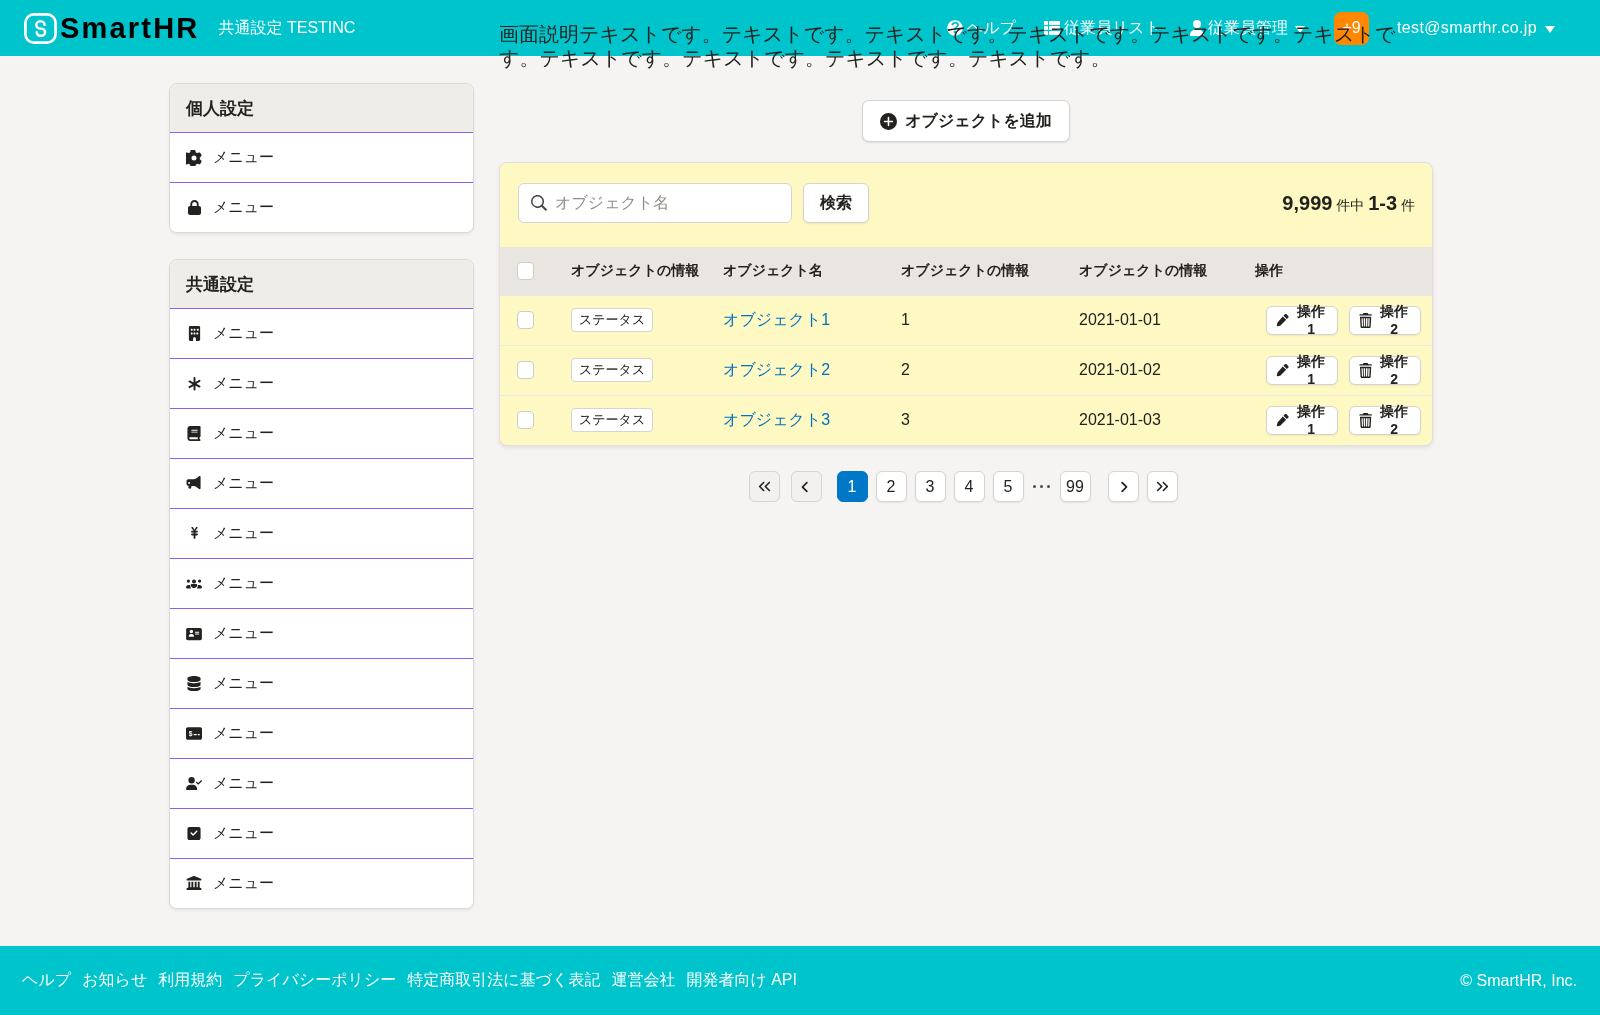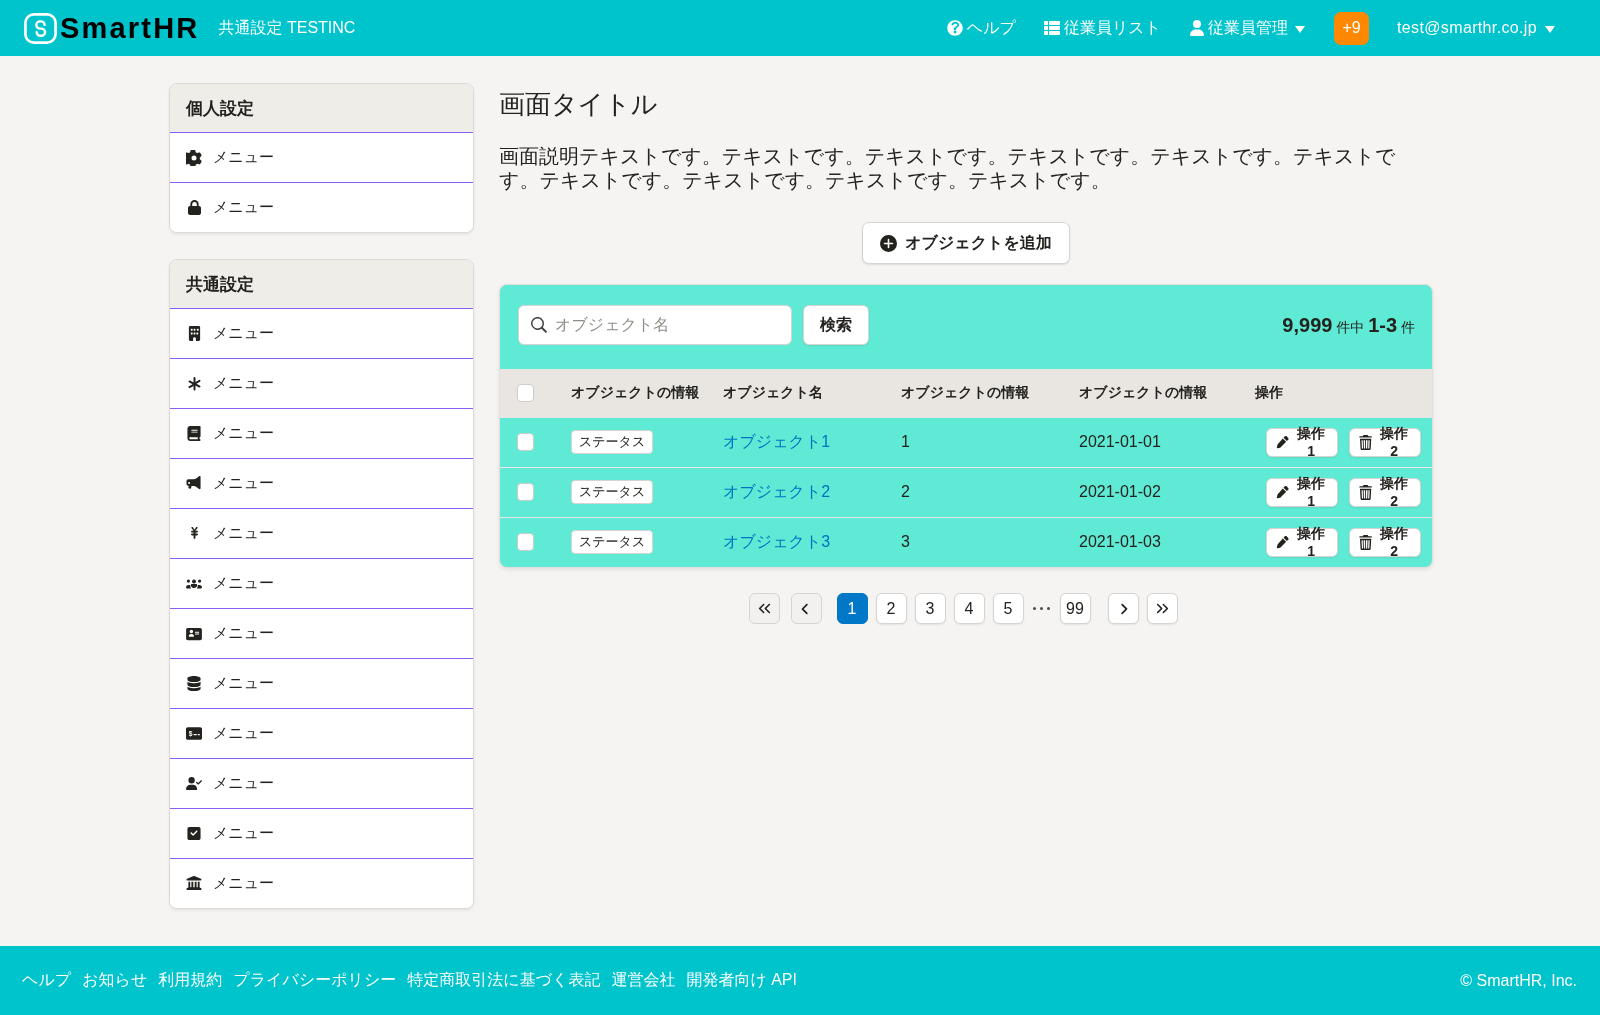--- a/index.html
+++ b/index.html
@@ -53,21 +53,21 @@
 .desc { font-size:20px; line-height:24px; margin-top:22px; width:934px; }
 .addrow { display:flex; justify-content:center; margin-top:30px; }
 .btn-add {
   height:42px; background:#fff; border:1px solid #d6d3d0; border-radius:7px;
   display:flex; align-items:center; padding:0 17px;
   font-size:16px; font-weight:bold; color:#23221e;
   box-shadow:0 1px 2px rgba(0,0,0,0.1);
 }
 .btn-add svg { margin-right:8px; }
 .card {
-  margin-top:20px; background:#5eead4; border-radius:8px;
+  margin-top:20px; background:#fef9c3; border-radius:8px;
   border:1px solid #e2dfdb;
   box-shadow:0 2px 4px rgba(0,0,0,0.08);
   overflow:hidden; width:934px;
 }
 .searchrow { display:flex; align-items:center; padding:20px 16px 24px 18px; position:relative; }
 .sinput {
   width:274px; height:40px; border:1px solid #d6d3d0; border-radius:6px;
   display:flex; align-items:center; padding:0 12px; background:#fff;
 }
 .sinput .ph { color:#8f8d87; font-size:16px; margin-left:8px; }
@@ -239,21 +239,20 @@
         </span>メニュー</div>
     <div class="sitem"><span class="ic">
           <svg width="16" height="15" viewBox="0 0 512 512">
             <path fill="#23221e" d="M243 2c8-3 18-3 26 0l224 88c12 5 19 17 19 29 0 17-14 31-31 31H31C14 150 0 136 0 119c0-12 7-24 19-29L243 2zM64 192h64v192h40V192h64v192h48V192h64v192h40V192h64v196c1 1 2 1 3 2l48 32c12 8 17 22 13 35s-17 23-31 23H31c-14 0-26-9-31-23s1-27 13-35l48-32c1-1 2-1 3-2V192z"></path>
           </svg>
         </span>メニュー</div>
   </div>
 </div>
 
 <div class="main">
-  <h1 class="title">画面タイトル</h1>
   <p class="desc">画面説明テキストです。テキストです。テキストです。テキストです。テキストです。テキストです。テキストです。テキストです。テキストです。テキストです。</p>
   <div class="addrow">
     <button class="btn-add">
       <svg width="17" height="17" viewBox="0 0 512 512">
           <path fill="#23221e" d="M256 0a256 256 0 1 0 0 512 256 256 0 0 0 0-512zm120 280H280v96c0 13-11 24-24 24s-24-11-24-24v-96h-96c-13 0-24-11-24-24s11-24 24-24h96v-96c0-13 11-24 24-24s24 11 24 24v96h96c13 0 24 11 24 24s-11 24-24 24z"></path>
         </svg>
       オブジェクトを追加
     </button>
   </div>
   <div class="card">

